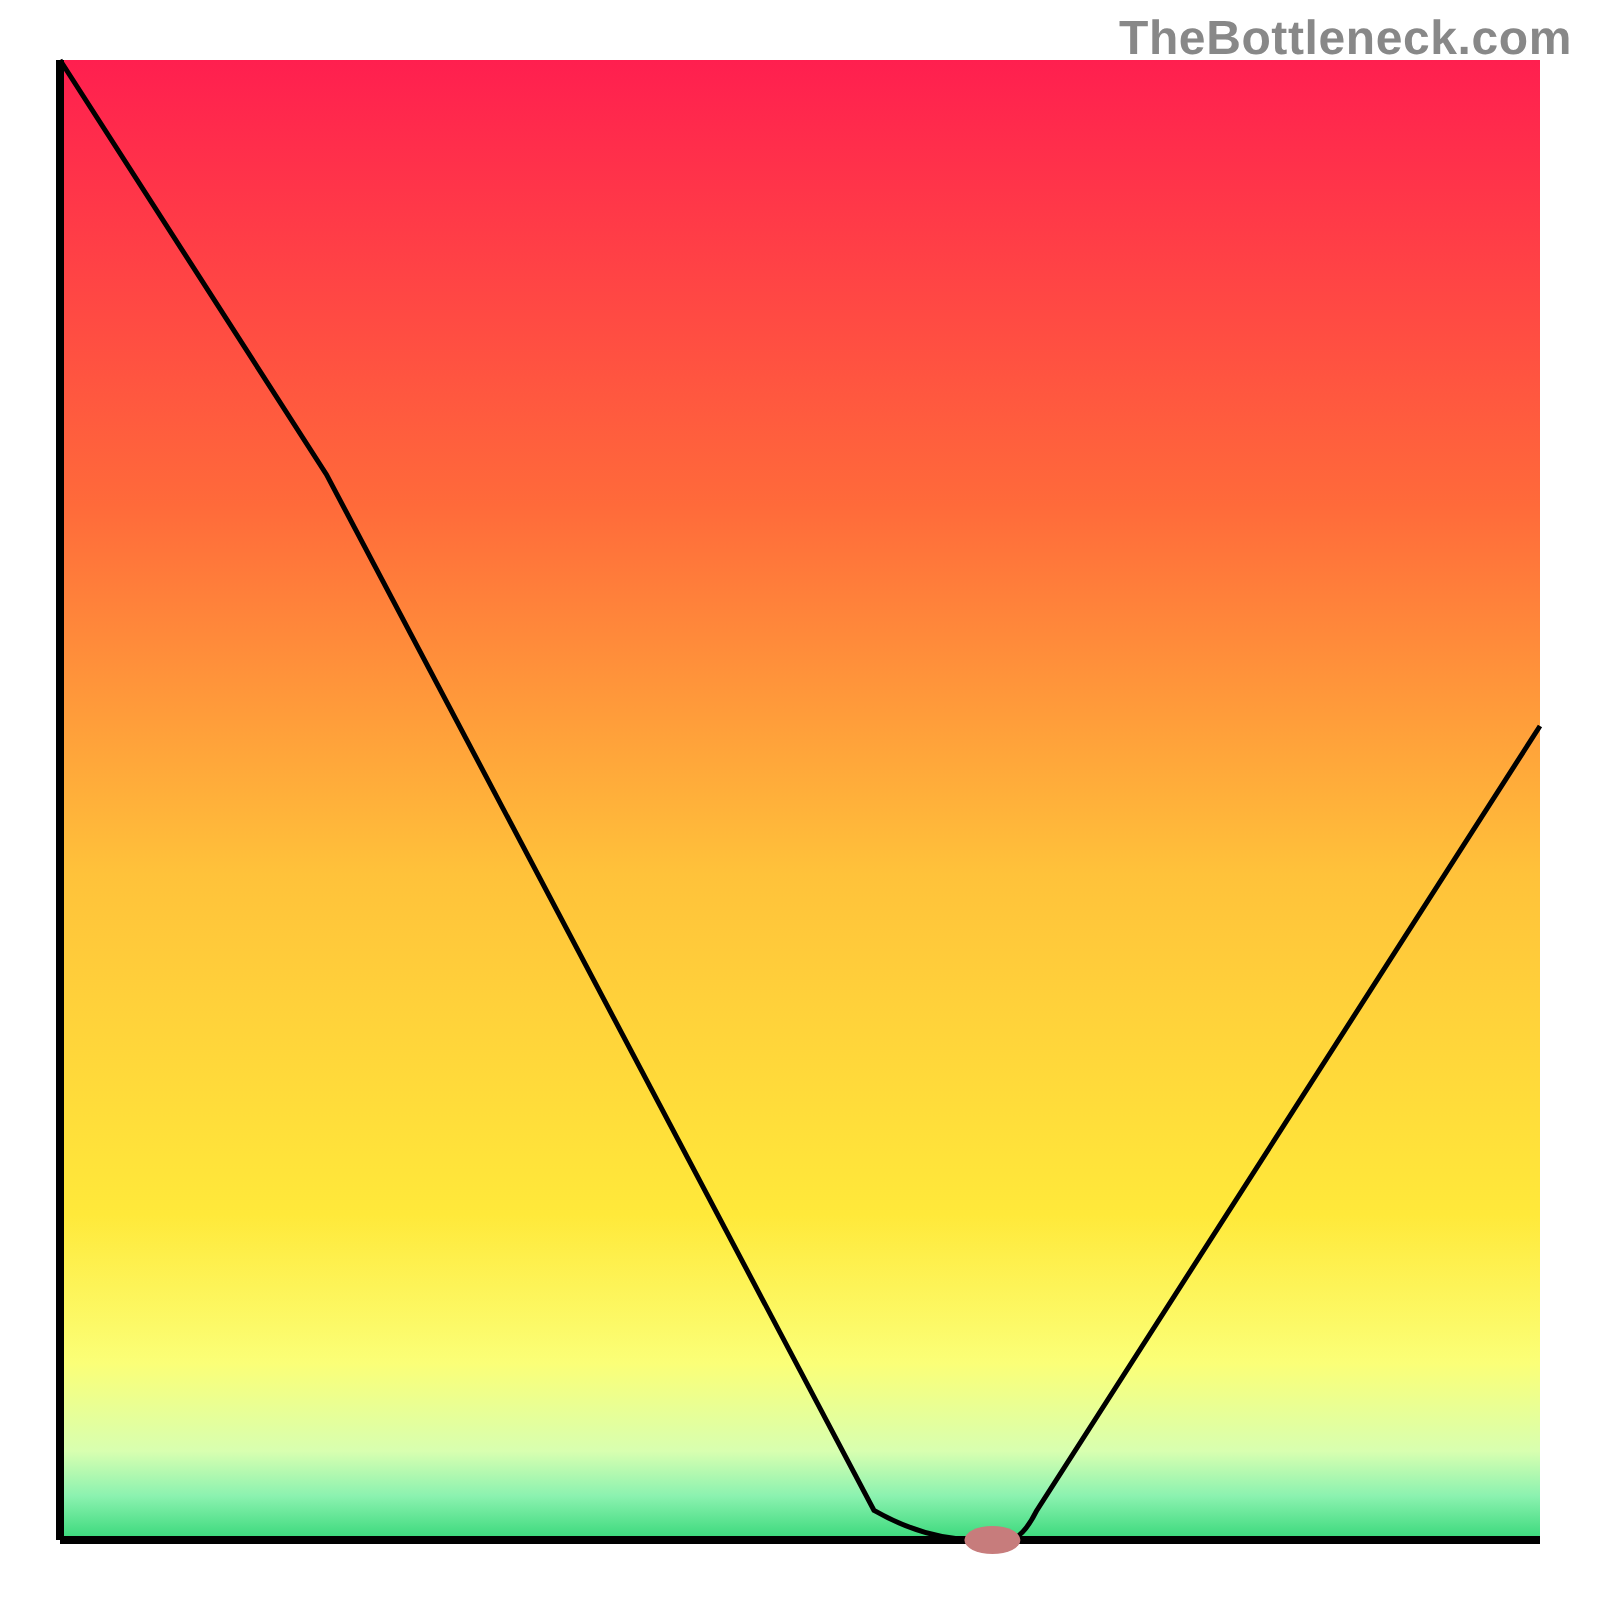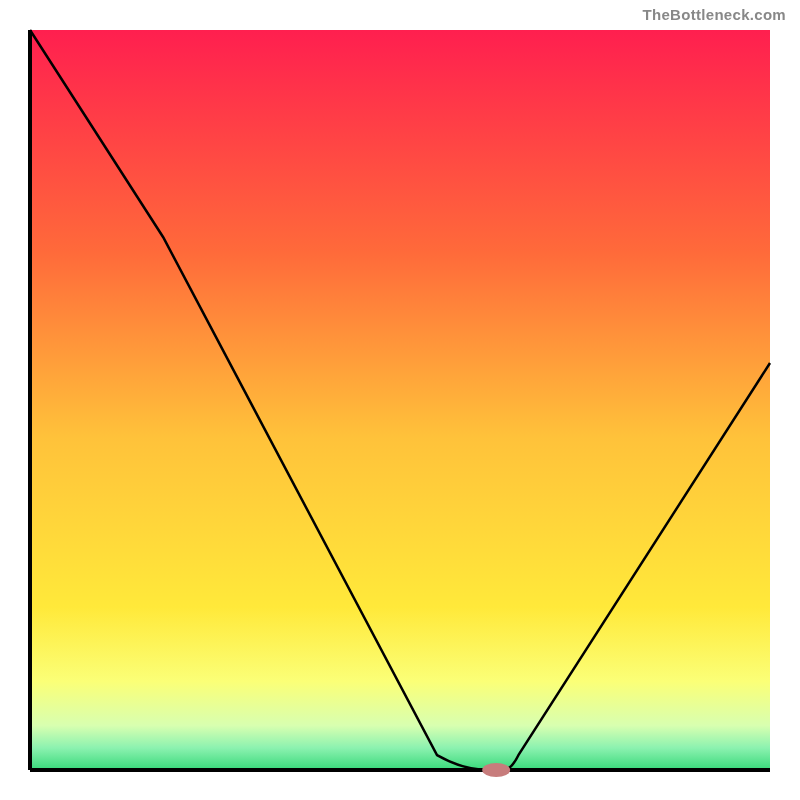--- a/index.html
+++ b/index.html
@@ -12,21 +12,21 @@
   }
   .wrap {
     position: relative;
     width: 800px;
     height: 800px;
   }
   .watermark {
     position: absolute;
     right: 14px;
     top: 6px;
-    font-size: 15px;
+    font-size: 24px;
     font-weight: 600;
     color: #888;
     letter-spacing: 0.3px;
     pointer-events: none;
   }
   svg { display: block; }
 </style>
 </head>
 <body>
 

